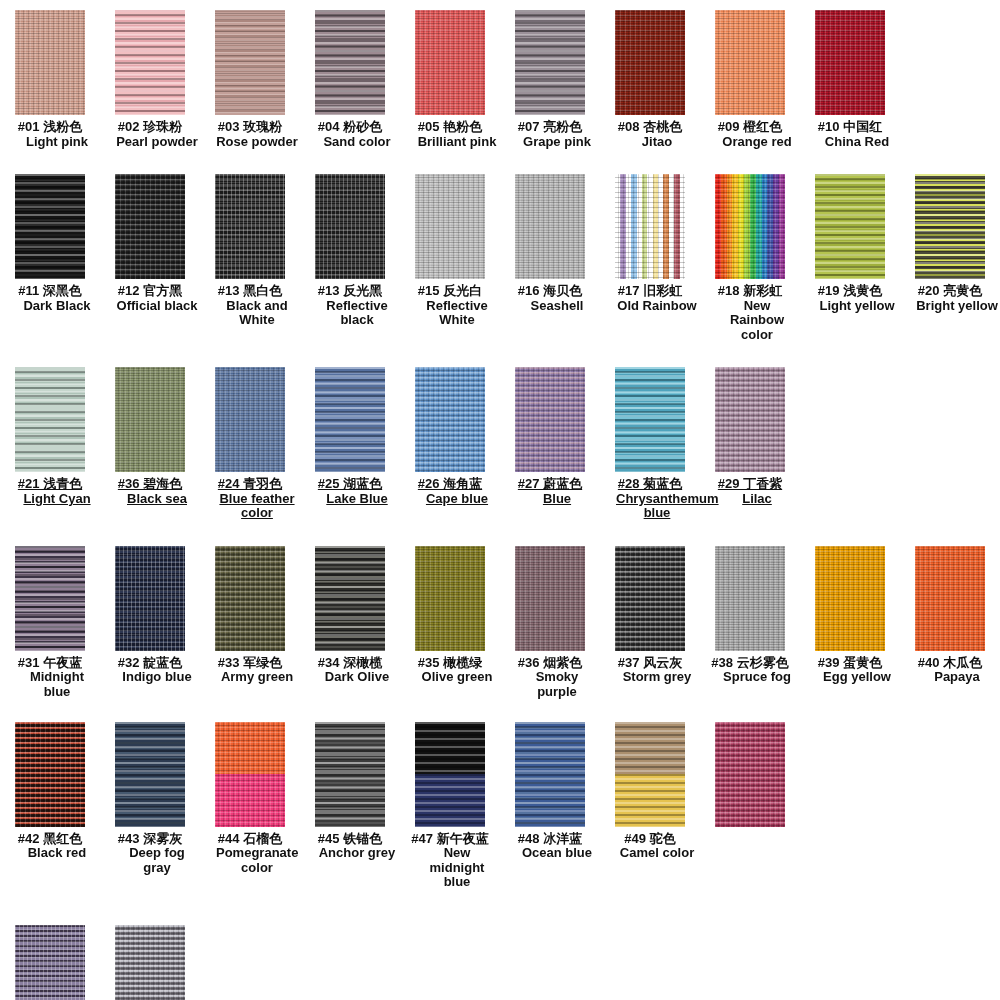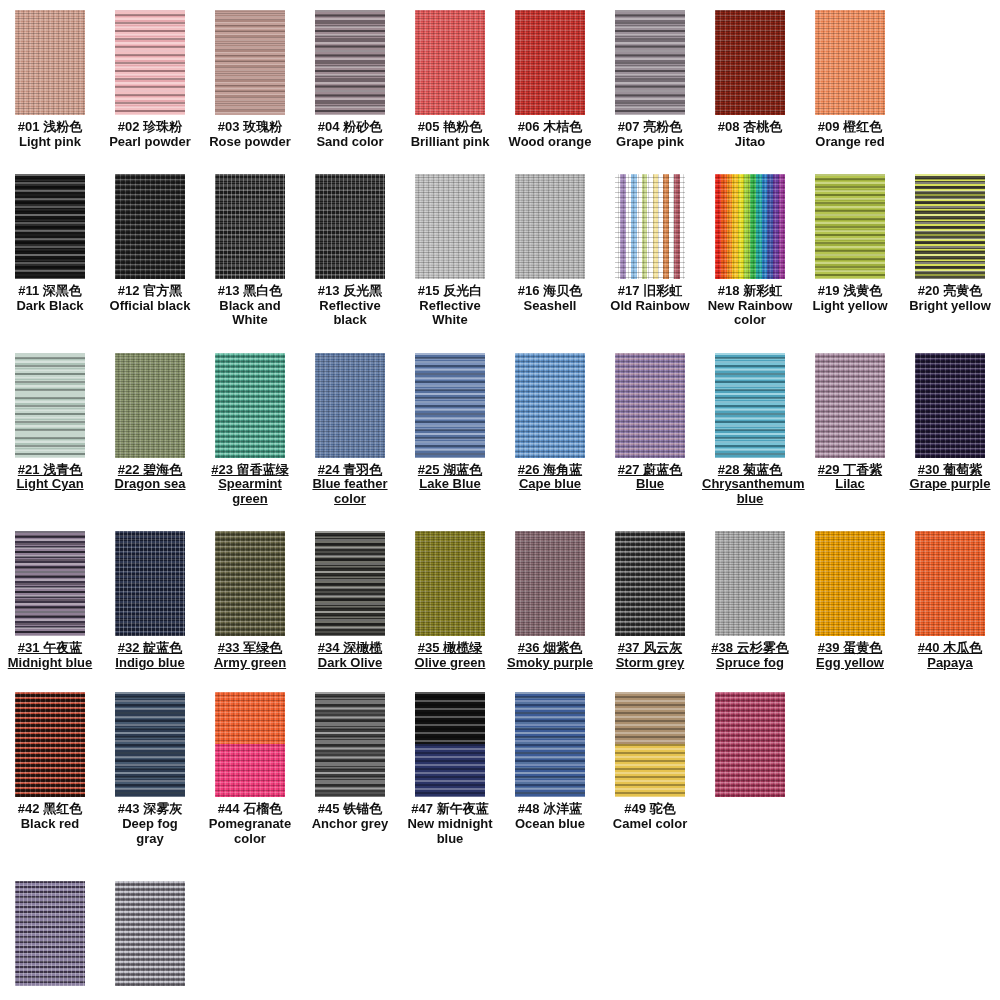--- a/index.html
+++ b/index.html
@@ -115,27 +115,28 @@
   .cn {
     font-size: 13px;
     font-weight: 700;
     letter-spacing: 0px;
     white-space: pre-line;
   }
   .en {
     font-size: 13px;
     font-weight: 700;
     white-space: pre-line;
+    margin-left: 14px;
   }
 
   
   #r1 { margin-top: 10px; }
   #r2 { margin-top: 25px; }
   #r3 { margin-top: 25px; text-decoration: underline; }
-  #r4 { margin-top: 25px; text-decoration: underline; }
+  #r4 { margin-top: 25px; }
   #r5 { margin-top: 22px; }
   #r6 { margin-top: 35px; }
 </style>
 </head>
 <body>
 
 <div id="sheet">
   <div class="row" id="r1">
       <div class="cell">
         <div class="swatch" style="background-color: rgb(217, 171, 155); background-image: repeating-linear-gradient(rgb(195, 144, 126) 0px, rgb(195, 144, 126) 2px, rgb(217, 171, 155) 2px, rgb(217, 171, 155) 5px);">
@@ -176,29 +177,20 @@
       <div class="cell">
         <div class="swatch" style="background-color: rgb(232, 96, 95); background-image: repeating-linear-gradient(rgb(209, 74, 76) 0px, rgb(209, 74, 76) 2px, rgb(232, 96, 95) 2px, rgb(232, 96, 95) 5px);">
           <div class="weave grid"></div>
         </div>
         <div class="caption">
           <div class="cn">#05 艳粉色</div>
           <div class="en">Brilliant pink</div>
         </div>
       </div>
       <div class="cell">
-        <div class="swatch" style="background-color: rgb(207, 54, 48); background-image: repeating-linear-gradient(rgb(179, 42, 38) 0px, rgb(179, 42, 38) 2px, rgb(207, 54, 48) 2px, rgb(207, 54, 48) 5px);">
-          <div class="weave grid"></div>
-        </div>
-        <div class="caption">
-          <div class="cn">#06 木桔色</div>
-          <div class="en">Wood orange</div>
-        </div>
-      </div>
-      <div class="cell">
         <div class="swatch" style="background-color: rgb(155, 145, 153); background-image: repeating-linear-gradient(rgb(117, 108, 116) 0px, rgb(117, 108, 116) 2px, rgb(155, 145, 153) 2px, rgb(155, 145, 153) 5px);">
           <div class="weave rib"></div>
         </div>
         <div class="caption">
           <div class="cn">#07 亮粉色</div>
           <div class="en">Grape pink</div>
         </div>
       </div>
       <div class="cell">
         <div class="swatch" style="background-color: rgb(140, 34, 20); background-image: repeating-linear-gradient(rgb(107, 26, 16) 0px, rgb(107, 26, 16) 2px, rgb(140, 34, 20) 2px, rgb(140, 34, 20) 5px);">
@@ -211,20 +203,29 @@
       </div>
       <div class="cell">
         <div class="swatch" style="background-color: rgb(247, 153, 107); background-image: repeating-linear-gradient(rgb(232, 128, 79) 0px, rgb(232, 128, 79) 2px, rgb(247, 153, 107) 2px, rgb(247, 153, 107) 5px);">
           <div class="weave grid"></div>
         </div>
         <div class="caption">
           <div class="cn">#09 橙红色</div>
           <div class="en">Orange red</div>
         </div>
       </div>
+      <div class="cell">
+        <div class="swatch" style="background-color: rgb(180, 21, 42); background-image: repeating-linear-gradient(rgb(143, 15, 33) 0px, rgb(143, 15, 33) 2px, rgb(180, 21, 42) 2px, rgb(180, 21, 42) 5px);">
+          <div class="weave grid"></div>
+        </div>
+        <div class="caption">
+          <div class="cn">#10 中国红</div>
+          <div class="en">China Red</div>
+        </div>
+      </div>
     </div>
   <div class="row" id="r2">
       <div class="cell">
         <div class="swatch" style="background-color: rgb(20, 20, 20); background-image: repeating-linear-gradient(rgb(43, 43, 43) 0px, rgb(43, 43, 43) 2px, rgb(20, 20, 20) 2px, rgb(20, 20, 20) 5px);">
           <div class="weave rib"></div>
         </div>
         <div class="caption">
           <div class="cn">#11 深黑色</div>
           <div class="en">Dark Black</div>
         </div>
@@ -319,32 +320,22 @@
         <div class="caption">
           <div class="cn">#21 浅青色</div>
           <div class="en">Light Cyan</div>
         </div>
       </div>
       <div class="cell">
         <div class="swatch" style="background-color: rgb(143, 154, 114); background-image: repeating-linear-gradient(rgb(109, 119, 83) 0px, rgb(109, 119, 83) 2px, rgb(143, 154, 114) 2px, rgb(143, 154, 114) 5px);">
           <div class="weave grid"></div>
         </div>
         <div class="caption">
-          <div class="cn">#22 碧海色</div>
-          <div class="en">Dragon sea</div>
-        </div>
-      </div>
-      <div class="cell">
-        <div class="swatch" style="background-color: rgb(63, 143, 122); background-image: repeating-linear-gradient(rgb(111, 195, 170) 0px, rgb(111, 195, 170) 2px, rgb(63, 143, 122) 2px, rgb(63, 143, 122) 5px);">
-          <div class="weave grid"></div>
-        </div>
-        <div class="caption">
-          <div class="cn">#23 留香蓝绿</div>
-          <div class="en">Spearmint
-green</div>
+          <div class="cn">#36 碧海色</div>
+          <div class="en">Black sea</div>
         </div>
       </div>
       <div class="cell">
         <div class="swatch" style="background-color: rgb(109, 132, 171); background-image: repeating-linear-gradient(rgb(79, 106, 149) 0px, rgb(79, 106, 149) 2px, rgb(109, 132, 171) 2px, rgb(109, 132, 171) 5px);">
           <div class="weave grid"></div>
         </div>
         <div class="caption">
           <div class="cn">#24 青羽色</div>
           <div class="en">Blue feather
 color</div>
@@ -389,29 +380,20 @@
       </div>
       <div class="cell">
         <div class="swatch" style="background-color: rgb(156, 127, 148); background-image: repeating-linear-gradient(rgb(185, 160, 179) 0px, rgb(185, 160, 179) 2px, rgb(156, 127, 148) 2px, rgb(156, 127, 148) 5px);">
           <div class="weave grid"></div>
         </div>
         <div class="caption">
           <div class="cn">#29 丁香紫</div>
           <div class="en">Lilac</div>
         </div>
       </div>
-      <div class="cell">
-        <div class="swatch" style="background-color: rgb(29, 22, 48); background-image: repeating-linear-gradient(rgb(59, 47, 85) 0px, rgb(59, 47, 85) 2px, rgb(29, 22, 48) 2px, rgb(29, 22, 48) 5px);">
-          <div class="weave grid"></div>
-        </div>
-        <div class="caption">
-          <div class="cn">#30 葡萄紫</div>
-          <div class="en">Grape purple</div>
-        </div>
-      </div>
     </div>
   <div class="row" id="r4">
       <div class="cell">
         <div class="swatch" style="background-color: rgb(143, 126, 148); background-image: repeating-linear-gradient(rgb(59, 51, 68) 0px, rgb(59, 51, 68) 2px, rgb(143, 126, 148) 2px, rgb(143, 126, 148) 5px);">
           <div class="weave rib"></div>
         </div>
         <div class="caption">
           <div class="cn">#31 午夜蓝</div>
           <div class="en">Midnight blue</div>
         </div>

